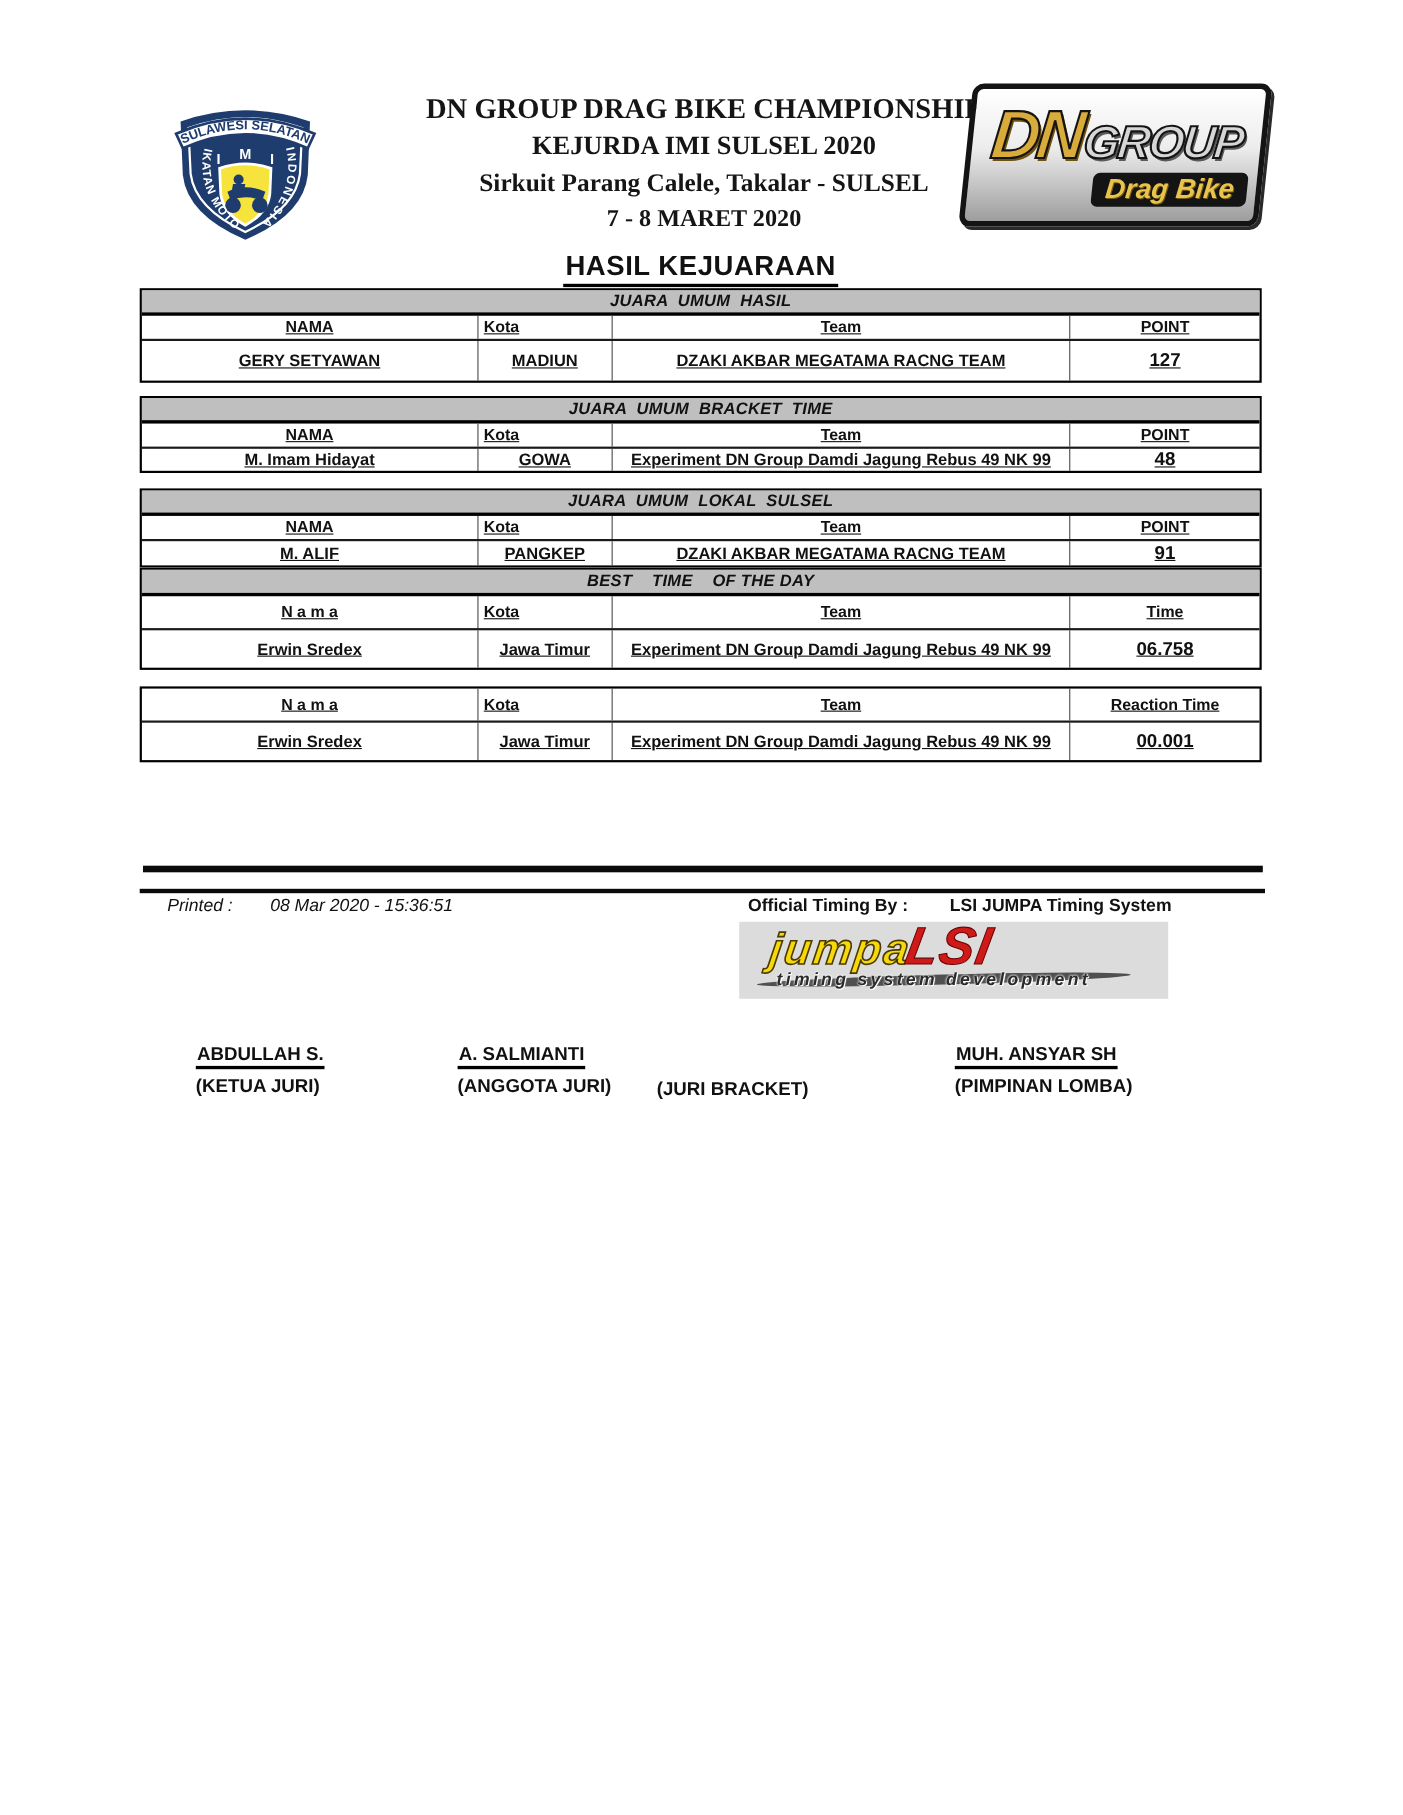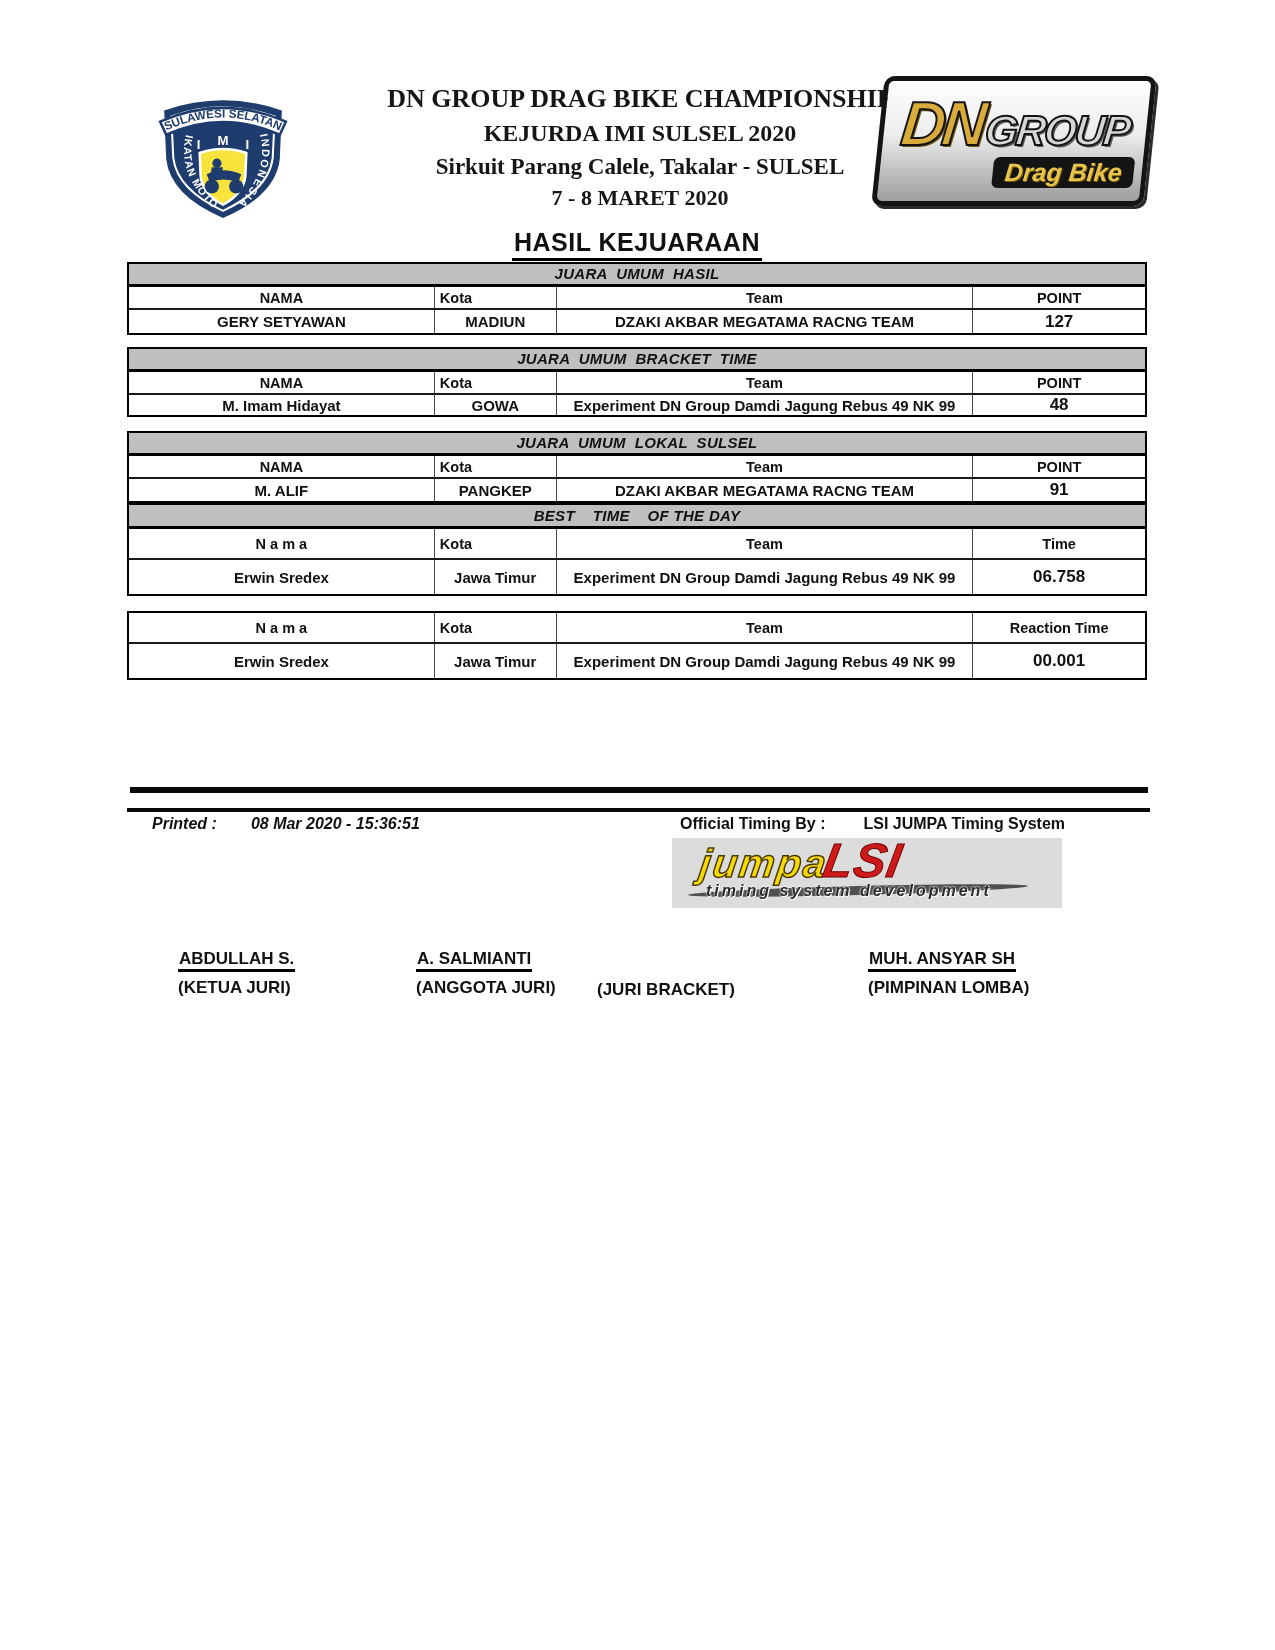--- a/index.html
+++ b/index.html
@@ -35,42 +35,42 @@
   .title-wrap{position:absolute;left:127px;top:228px;width:1020px;text-align:center;}
   .page-title{display:inline-block;font-weight:bold;font-size:25px;letter-spacing:.5px;
               border-bottom:3px solid #000;padding:0 2px 1px 2px;}
 
   
   .tables{position:absolute;left:127px;top:262px;width:1020px;}
   .rtable{border:2px solid #000;background:#fff;}
   .band{height:20px;line-height:20px;background:#bfbfbf;border-bottom:3px solid #000;
         text-align:center;font-style:italic;font-weight:bold;font-size:15px;
         white-space:pre;letter-spacing:.3px;}
-  .trow{display:flex;align-items:flex-start;}
+  .trow{display:flex;align-items:flex-start;text-decoration:underline;}
   .thead{border-bottom:2px solid #1a1a1a;}
   .c{display:flex;align-items:center;justify-content:center;box-sizing:border-box;}
   .c + .c{border-left:1px solid #4a4a4a;}
   .thead .c{height:21px;font-weight:bold;font-size:14.5px;}
   .tdata .c{font-weight:bold;font-size:15px;}
   .c-nama{width:30%;} .c-kota{width:12%;} .c-team{width:41%;} .c-point{width:17%;}
   .thead .c-kota{justify-content:flex-start;padding-left:5px;}
   .tdata .c-point{font-size:17px;}
-  .t1{margin-bottom:12px;} .t1 .tdata .c{height:23px;}
+  .t1{margin-bottom:12px;} .t1 .tdata .c{height:36px;}
   .t2{margin-bottom:14px;} .t2 .tdata .c{height:20px;}
   .t3{margin-bottom:0;} .t3 .tdata .c{height:22px;}
   .t4{margin-bottom:15px;}
   .t4 .band,.t5 .band{height:21px;line-height:21px;}
   .t4 .thead .c,.t5 .thead .c{height:29px;}
   .t4 .tdata .c,.t5 .tdata .c{height:34px;}
 
   
   .rule1{position:absolute;left:130px;top:787px;width:1018px;height:6px;background:#0a0a0a;}
   .rule2{position:absolute;left:127px;top:808px;width:1023px;height:4px;background:#0a0a0a;}
   .printed-row{position:absolute;left:152px;top:815px;display:flex;align-items:baseline;
-               font-style:italic;font-weight:bold;font-size:16px;}
+               font-style:italic;font-weight:normal;font-size:16px;}
   .printed-value{margin-left:34px;text-align:right;}
   .timing-row{position:absolute;left:680px;top:815px;display:flex;align-items:baseline;
               font-weight:bold;font-size:16px;}
   .timing-value{margin-left:38px;}
 
   .jumpa-logo{position:absolute;left:672px;top:838px;width:390px;height:70px;
               background:#dcdcdc;overflow:hidden;}
   .jumpa-row{position:absolute;left:28px;top:-2px;display:flex;align-items:baseline;}
   .jumpa-word{font-style:italic;font-weight:900;font-size:40px;line-height:48px;
               color:#f6d80b;-webkit-text-stroke:1.5px #4a3a00;letter-spacing:2px;

